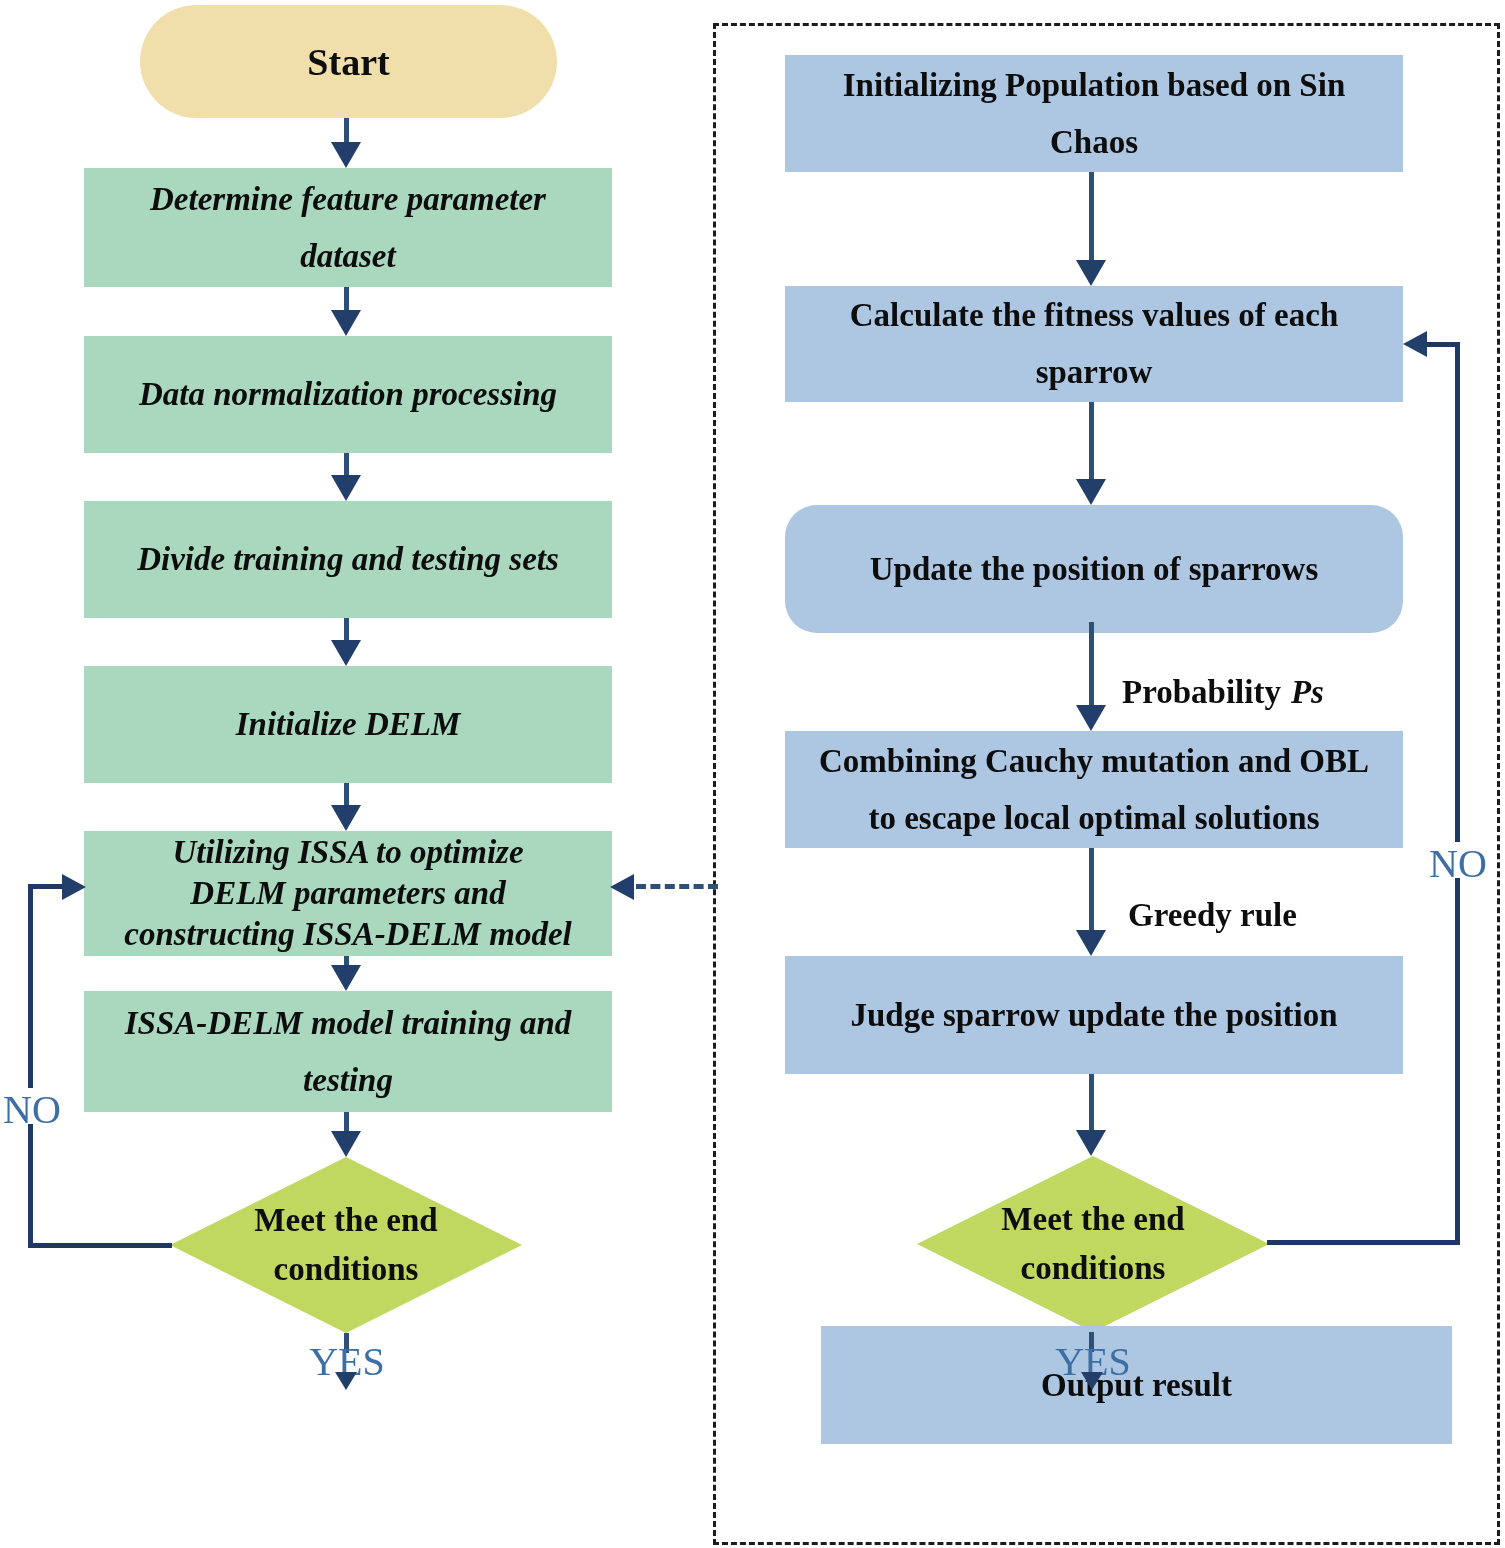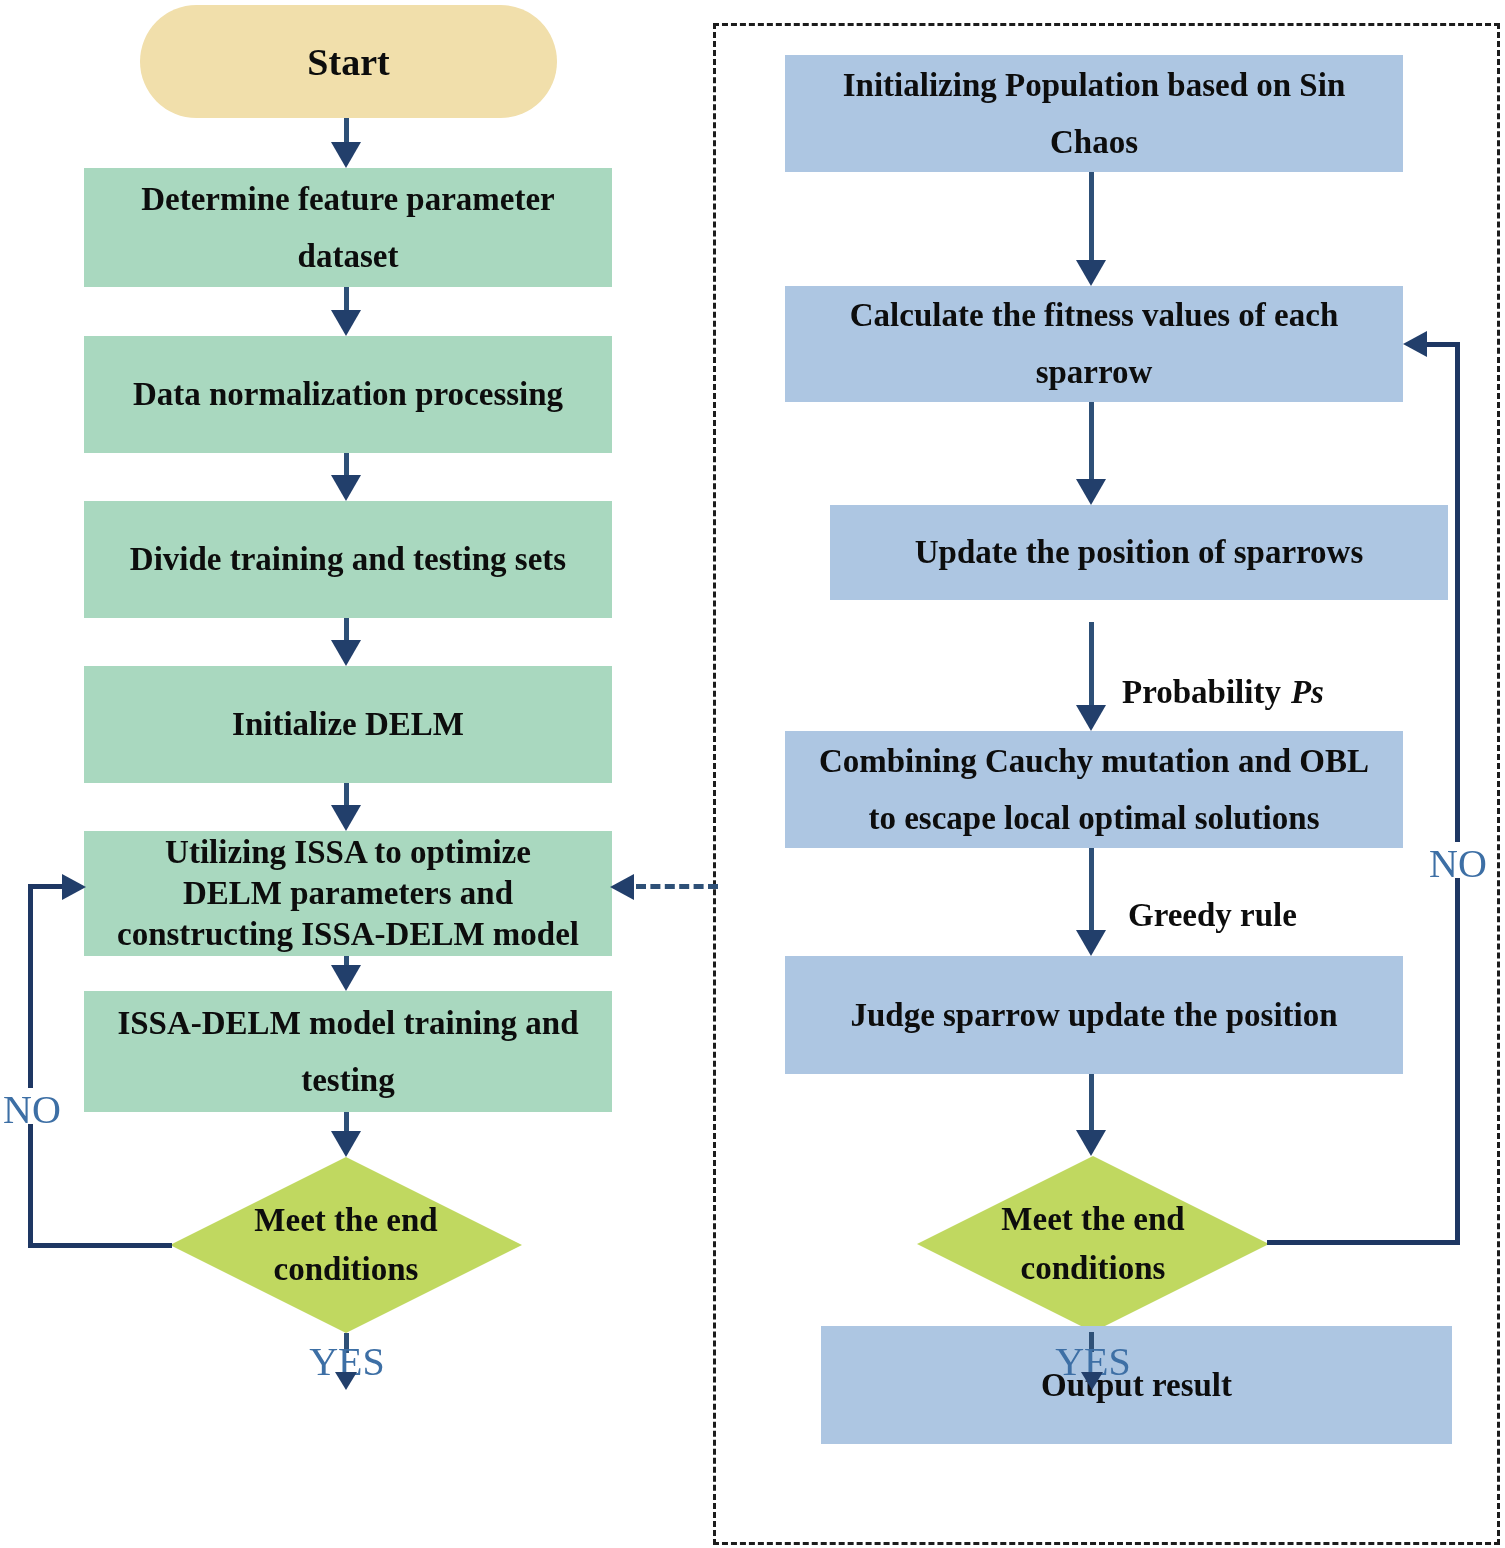--- a/index.html
+++ b/index.html
@@ -18,21 +18,21 @@
   .canvas{
     position:relative;width:1505px;height:1548px;background:#ffffff;
     font-family:"Liberation Serif", serif;color:var(--text_dark);
     overflow:hidden;
   }
   .node{
     position:absolute;display:flex;align-items:center;justify-content:center;
     text-align:center;font-weight:bold;font-size:33px;color:var(--text_dark);
   }
   .node .txt{white-space:pre-line;}
-  .green{background:var(--green_box);}
+  .green{background:var(--green_box);font-style:italic;}
   .blue{background:var(--blue_box);}
   .pill{background:var(--start_fill);border-radius:60px;font-size:38px;}
   .diamond{
     background:var(--diamond_fill);
     clip-path:polygon(50% 0,100% 50%,50% 100%,0 50%);
     line-height:1.5;
   }
   .lh-loose{line-height:1.72;}
   .lh-tight{line-height:1.24;}
   .vstem{position:absolute;width:5px;background:var(--stem);}
@@ -153,21 +153,21 @@
   <div class="node blue lh-loose" style="left:785px;top:55px;width:618px;height:117px;">
     <span class="txt">Initializing Population based on Sin
 Chaos</span>
   </div>
 
   <div class="node blue lh-loose" style="left:785px;top:286px;width:618px;height:116px;justify-content:center;">
     <span class="txt">Calculate the fitness values of each
 sparrow</span>
   </div>
 
-  <div class="node blue" style="left:830px;top:505px;width:618px;height:95px;">
+  <div class="node blue" style="left:785px;top:505px;width:618px;height:128px;border-radius:32px;">
     <span class="txt">Update the position of sparrows</span>
   </div>
 
   <div class="node blue lh-loose" style="left:785px;top:731px;width:618px;height:117px;">
     <span class="txt">Combining Cauchy mutation and OBL
 to escape local optimal solutions</span>
   </div>
 
   <div class="node blue" style="left:785px;top:956px;width:618px;height:118px;">
     <span class="txt">Judge sparrow update the position</span>

